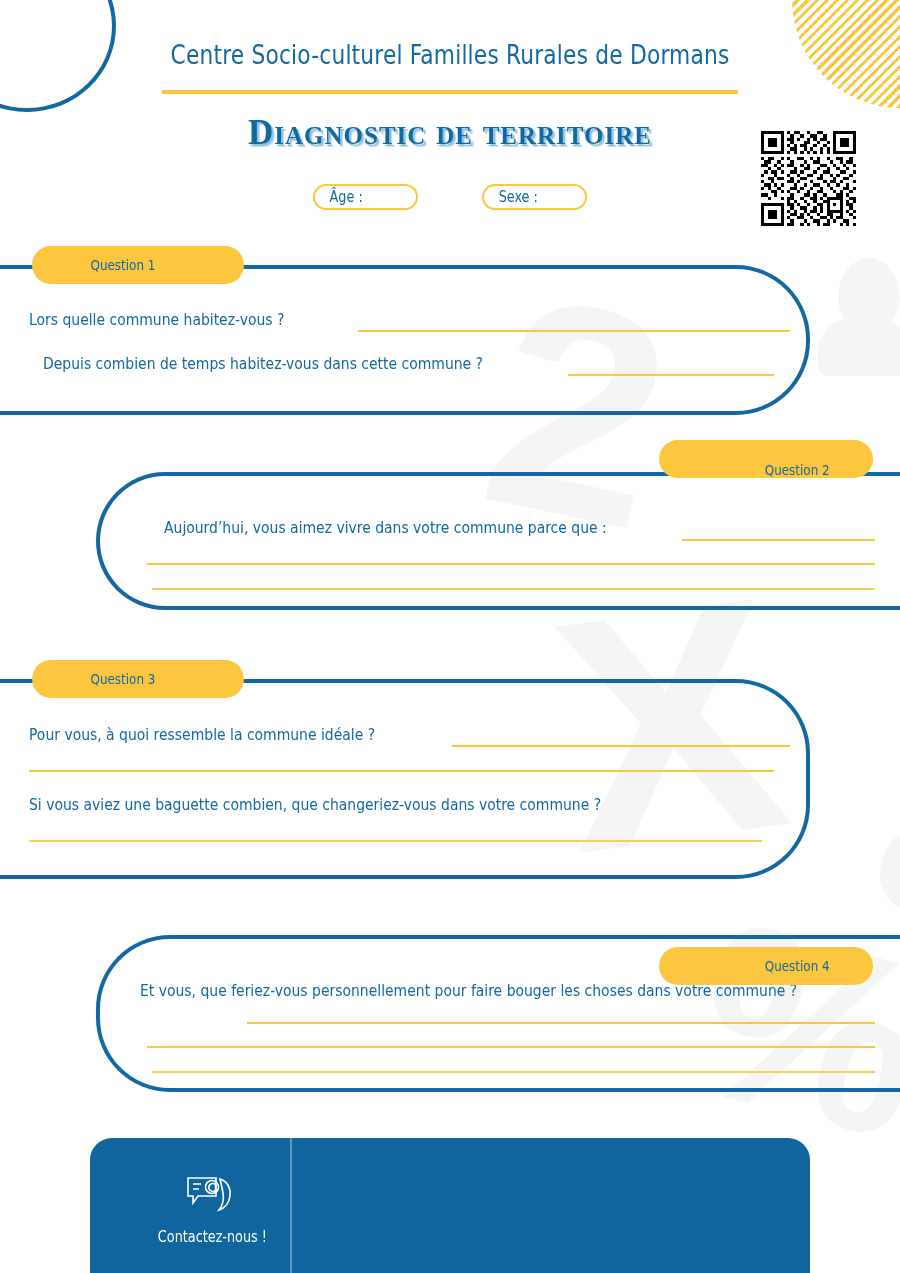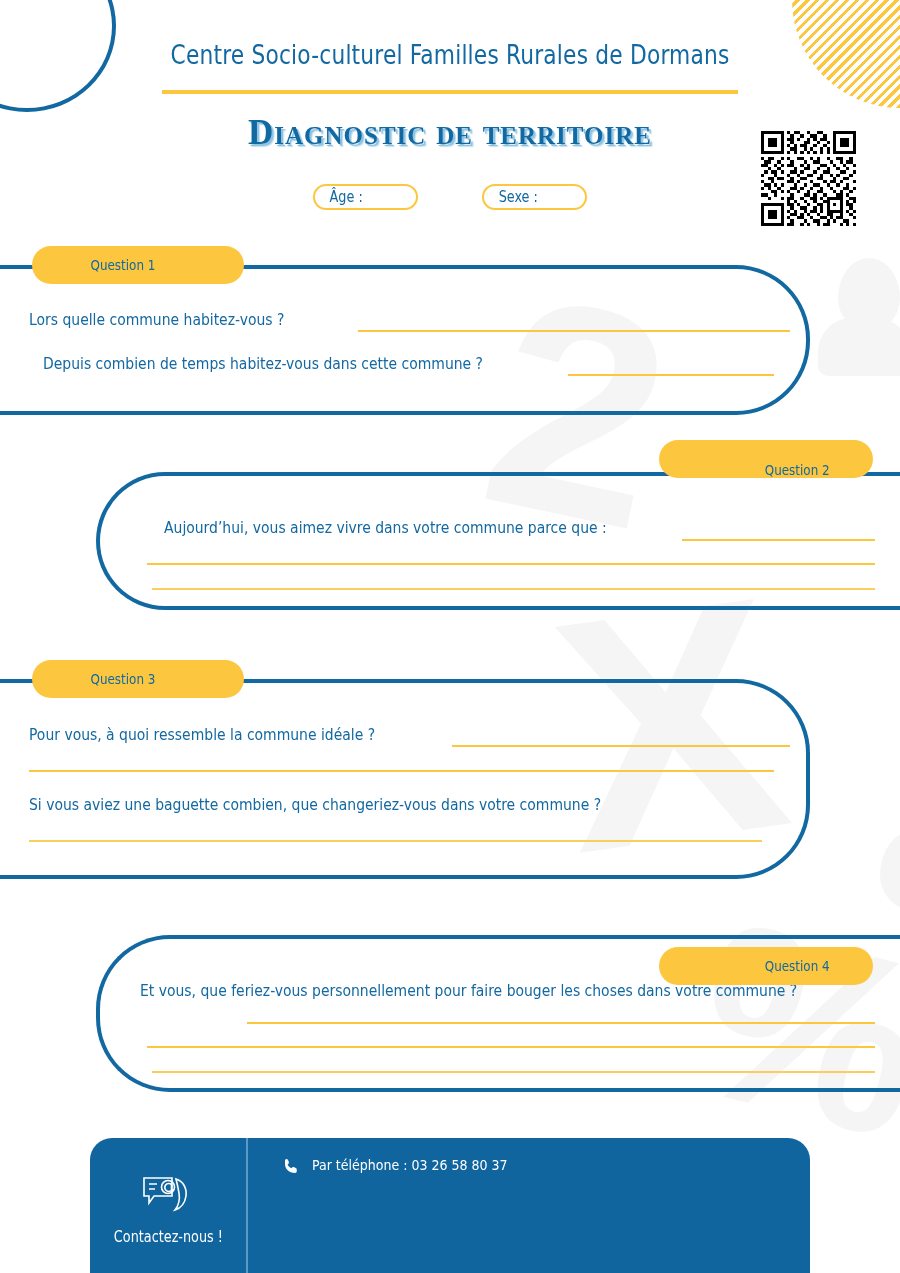--- a/index.html
+++ b/index.html
@@ -214,20 +214,21 @@
   .footer-left {
     width: 158px;
     flex: 0 0 158px;
     border-right: 2px solid #5B9AC4;
     display: flex;
     flex-direction: column;
     align-items: center;
     justify-content: center;
     padding-top: 6px;
     box-sizing: border-box;
+    margin-left: 44px;
   }
   .footer-left .label {
     margin-top: 8px;
     color: #ffffff;
     font-size: 15px;
     font-family: "DejaVu Sans Condensed", "Liberation Sans Narrow", "Liberation Sans", sans-serif;
     transform: scaleX(.95);
   }
   .footer-right {
     flex: 1 1 auto;
@@ -579,27 +580,19 @@
           <path d="M11 12 H19 M11 17 H17"></path>
           <circle cx="30" cy="15" r="6.5"></circle>
           <path d="M33.5 12.5 a4 4 0 1 0 .6 5.2 M33.5 12.5 v5.6 h1.6"></path>
           <path d="M38 7 c7 2 11 9 10 17 c-1 7 -5 12 -11 14 c4 -5 5 -11 4 -17 c-1 -6 -2 -10 -3 -14 Z"></path>
         </svg>
       </span>
       <span class="label">Contactez-nous !</span>
     </div>
     <div class="footer-right">
 
-      <div class="frow">
-        <span class="ficon">
-          <svg width="20" height="20" viewBox="0 0 24 24" aria-hidden="true">
-            <path fill="#ffffff" d="M6.6 2.5c.8 0 1.5.5 1.8 1.2l1 2.4c.3.7.1 1.5-.5 2l-1 .9c.9 2 2.5 3.6 4.5 4.6l.9-1c.5-.6 1.3-.8 2-.5l2.4 1c.7.3 1.2 1 1.2 1.8v2.3c0 1.1-.9 2-2 2C9.6 19.2 4.8 14.4 4.8 8.5v-4c0-1.1.9-2 1.8-2z"></path>
-          </svg>
-        </span>
-        <span class="ftext">Par téléphone : 03 26 58 80 37</span>
-      </div>
 
 
 
     </div>
   </div>
 
 </div>
 
 </body></html>

